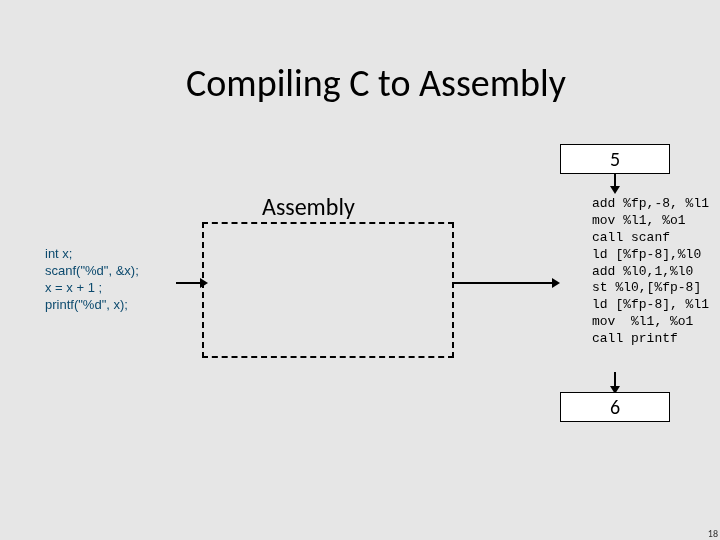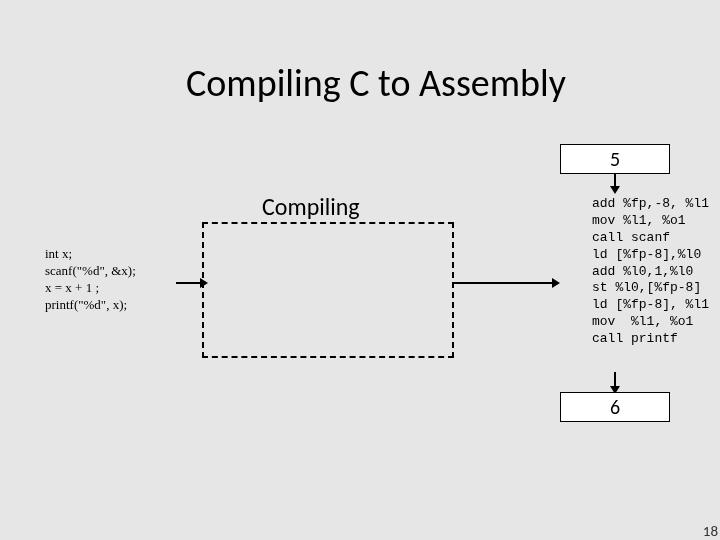--- a/index.html
+++ b/index.html
@@ -98,23 +98,23 @@
     top: -4px;
     width: 0; height: 0;
     border-top: 5px solid transparent;
     border-bottom: 5px solid transparent;
     border-left: 8px solid #000;
   }
   .c-code {
     position: absolute;
     left: 21px;
     top: 222px;
-    font-family: Liberation Serif, serif;
+    font-family: Liberation Sans, sans-serif;
     font-size: 13px;
-    color: #000000;
+    color: #0c4a6e;
     line-height: 1.3;
     white-space: pre;
   }
   .asm-code {
     position: absolute;
     left: 568px;
     top: 172px;
     font-family: Consolas, "Courier New", monospace;
     font-size: 13px;
     color: #000;
@@ -149,35 +149,35 @@
     background: #fff;
     display: flex;
     align-items: center;
     justify-content: center;
     font-size: 20px;
   }
   .pagenum {
     position: absolute;
     right: 10px;
     bottom: 8px;
-    font-size: 15px;
+    font-size: 10px;
     color: #333;
   }
 </style>
 </head>
 <body>
 
 <div class="title">Compiling C to Assembly</div>
 
 <div class="topbox">
   <span>5</span>
 </div>
 <div class="arrow-top"></div>
 
-<div class="compiler-label">Compiling</div>
+<div class="compiler-label">Assembly</div>
 <div class="dashed-box"></div>
 
 <div class="c-arrow"></div>
 <div class="asm-arrow"></div>
 
 <pre class="c-code">int x;
 scanf("%d", &amp;x);
 x = x + 1 ;
 printf("%d", x);</pre>
 <pre class="asm-code">add %fp,-8, %l1

